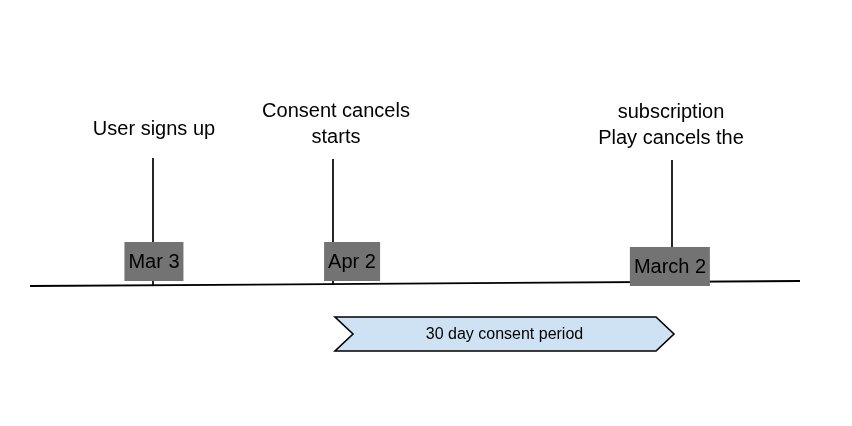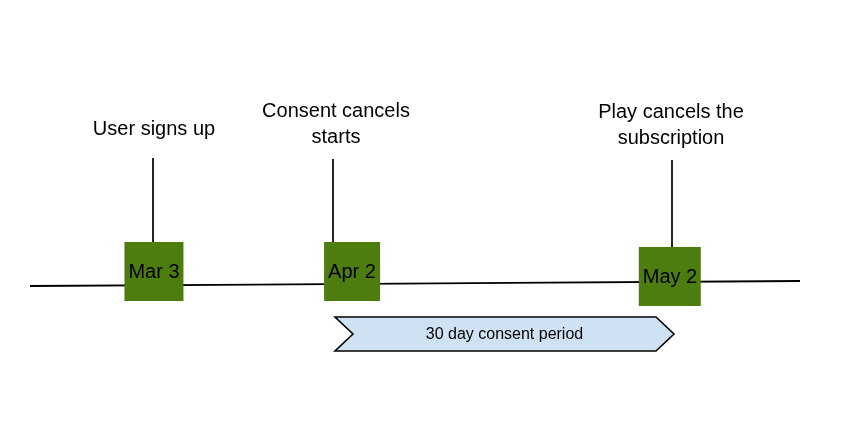--- a/index.html
+++ b/index.html
@@ -25,24 +25,24 @@
     position: absolute;
     transform: translateX(-50%);
     text-align: center;
     font-size: 20px;
     line-height: 26px;
     white-space: nowrap;
   }
   .date-badge {
     position: absolute;
     transform: translateX(-50%);
-    background: #4d7c0f;
+    background: #737373;
     font-size: 20px;
     line-height: 23px;
-    padding: 18px 4px;
+    padding: 8px 4px;
     white-space: nowrap;
   }
   .banner-label {
     position: absolute;
     left: 353px;
     top: 321px;
     width: 303px;
     text-align: center;
     font-size: 16px;
     line-height: 26px;
@@ -69,25 +69,25 @@
   <div class="event-label" style="left:154px; top:115px;">
     <div>User signs up</div>
   </div>
 
   <div class="event-label" style="left:336px; top:97px;">
     <div>Consent cancels</div>
     <div>starts</div>
   </div>
 
   <div class="event-label" style="left:671px; top:98px;">
+    <div>subscription</div>
     <div>Play cancels the</div>
-    <div>subscription</div>
   </div>
 
   <div class="date-badge" style="left:154px; top:242px;">Mar 3</div>
 
   <div class="date-badge" style="left:352px; top:242px;">Apr 2</div>
 
-  <div class="date-badge" style="left:670px; top:247px;">May 2</div>
+  <div class="date-badge" style="left:670px; top:247px;">March 2</div>
 
   <div class="banner-label">30 day consent period</div>
 
 </div>
 
 </body></html>

